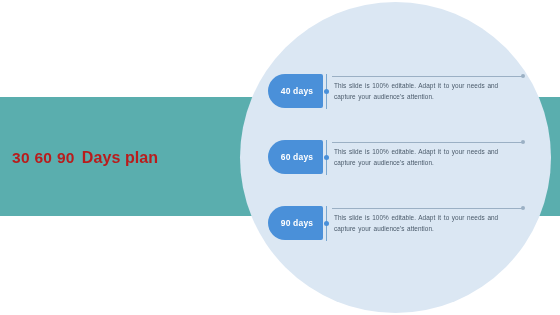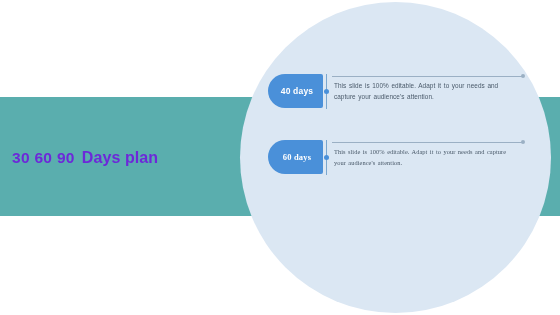--- a/index.html
+++ b/index.html
@@ -48,21 +48,21 @@
   
   .title-wrap {
     position: absolute;
     left: 12px;
     top: 150px;
     width: 220px;
     height: 26px;
     display: flex;
     align-items: baseline;
     white-space: nowrap;
-    color: #6d28d9;
+    color: #b91c1c;
   }
   .title-nums {
     font-size: 15.5px;
     font-weight: 700;
     letter-spacing: 0.3px;
     line-height: 1;
   }
   .title-main {
     font-size: 16px;
     font-weight: 700;
@@ -72,21 +72,21 @@
   }
 
   
   .row {
     position: absolute;
     left: 268px;
     width: 262px;
     height: 36px;
   }
   .row.r0 { top: 74px; }
-  .row.r1 { top: 140px; font-family: Liberation Serif, serif; }
+  .row.r1 { top: 140px; }
   .row.r2 { top: 206px; }
 
   .pill {
     position: absolute;
     left: 0;
     top: 0;
     width: 55px;
     height: 34px;
     background: #4a90d9;
     border-top-left-radius: 17px;
@@ -185,14 +185,24 @@
     <div class="pill">
       <span class="pill-label">60 days</span>
     </div>
     <div class="divider"></div>
     <div class="divider-dot"></div>
     <div class="hline"></div>
     <div class="hline-dot"></div>
     <div class="body-text">This slide is 100% editable. Adapt it to your needs and capture your audience's attention.</div>
   </div>
 
+  <div class="row r2">
+    <div class="pill">
+      <span class="pill-label">90 days</span>
+    </div>
+    <div class="divider"></div>
+    <div class="divider-dot"></div>
+    <div class="hline"></div>
+    <div class="hline-dot"></div>
+    <div class="body-text">This slide is 100% editable. Adapt it to your needs and capture your audience's attention.</div>
+  </div>
 
 </div>
 
 </body></html>

